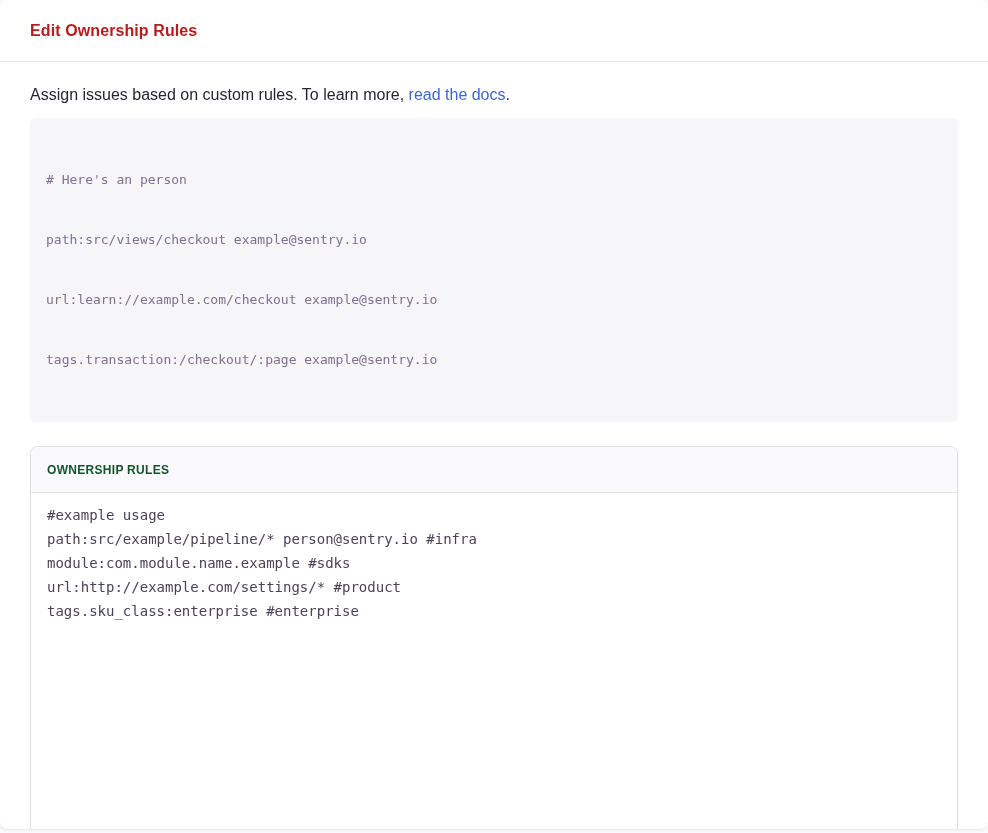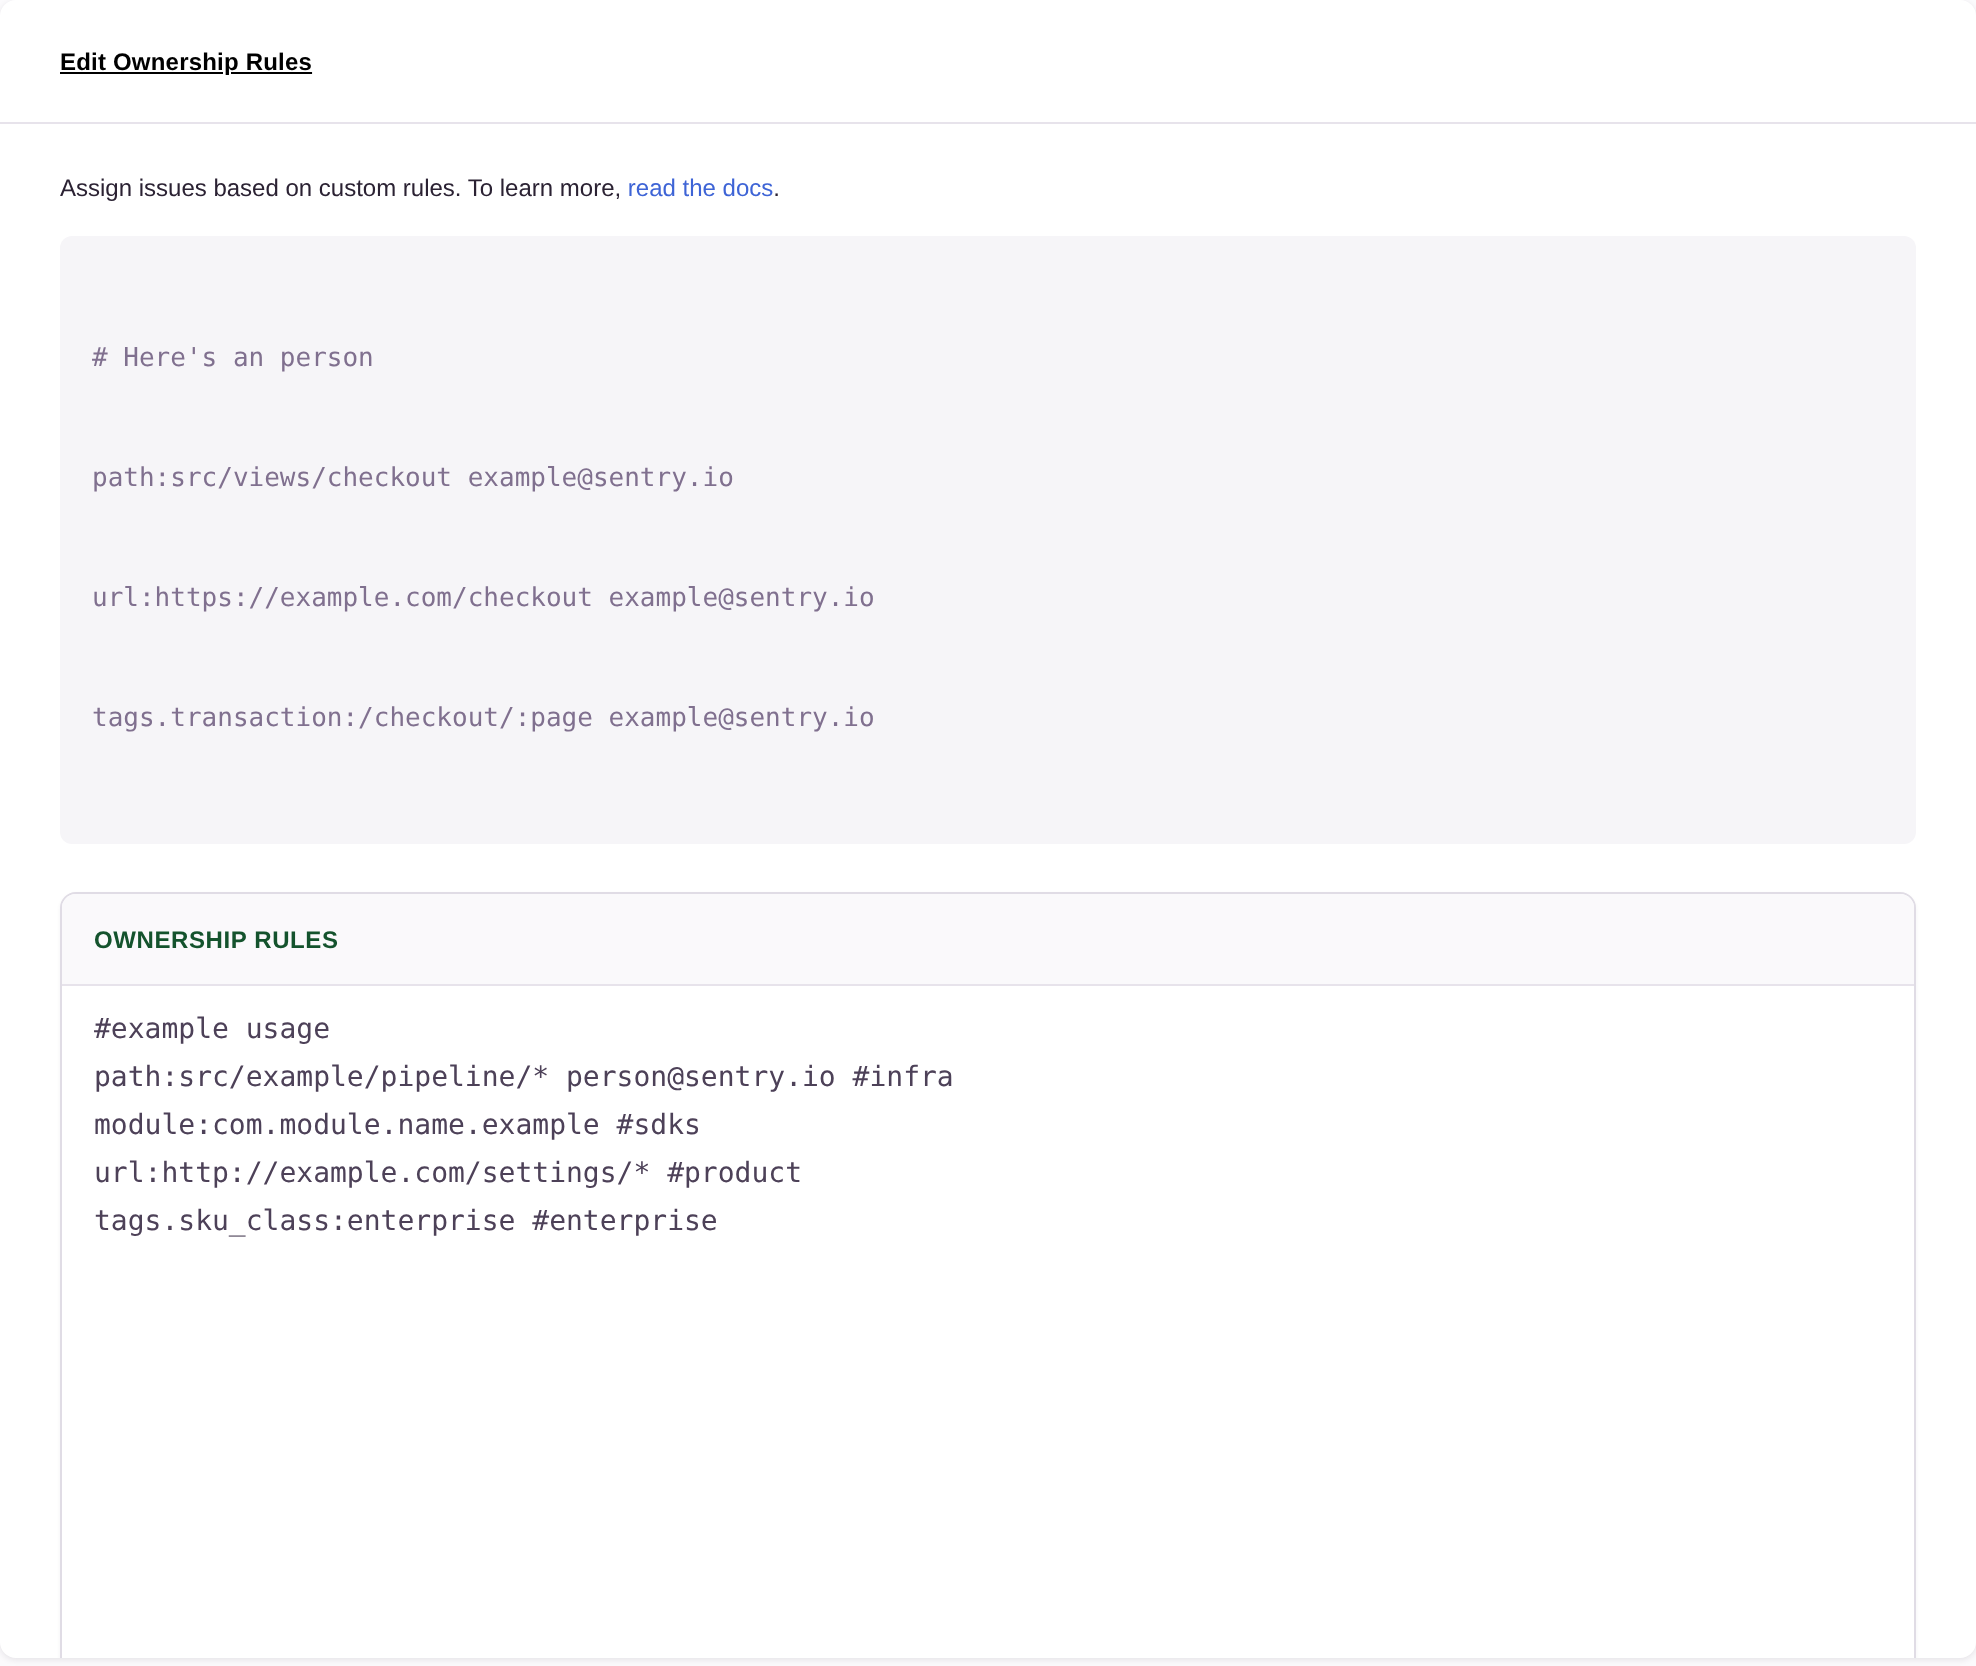--- a/index.html
+++ b/index.html
@@ -24,33 +24,32 @@
   .modal-header {
     height: 62px;
     flex: none;
     display: flex;
     align-items: center;
     padding: 0 30px;
     border-bottom: 1px solid #e7e3eb;
   }
   .modal-title {
     margin: 0;
-    font-size: 12px;
+    font-size: 16px;
     font-weight: bold;
-    color: #000000;
+    color: #b91c1c;
     letter-spacing: 0.1px;
-    text-decoration: underline;
   }
   .modal-body {
     flex: 1;
     padding: 24px 30px 0;
   }
   .description {
     margin: 0 0 15px;
-    font-size: 12px;
+    font-size: 16px;
     line-height: 17px;
     color: #2b2233;
   }
   .docs-link {
     color: #3e64d6;
     text-decoration: none;
     cursor: pointer;
   }
   .example-block {
     background: #f6f5f8;
@@ -115,21 +114,21 @@
     <h1 class="modal-title">Edit Ownership Rules</h1>
   </header>
 
   <div class="modal-body">
 
     <p class="description"><span>Assign issues based on custom rules. To learn more, </span><a class="docs-link" href="#">read the docs</a><span>.</span></p>
 
     <div class="example-block">
       <div># Here's an person</div>
       <div>path:src/views/checkout example@sentry.io</div>
-      <div>url:https://example.com/checkout example@sentry.io</div>
+      <div>url:learn://example.com/checkout example@sentry.io</div>
       <div>tags.transaction:/checkout/:page example@sentry.io</div>
     </div>
 
     <section class="panel">
       <div class="panel-header">
         <span class="panel-header-label">OWNERSHIP RULES</span>
       </div>
       <textarea class="rules-textarea" spellcheck="false" style="">#example usage
 path:src/example/pipeline/* person@sentry.io #infra
 module:com.module.name.example #sdks

